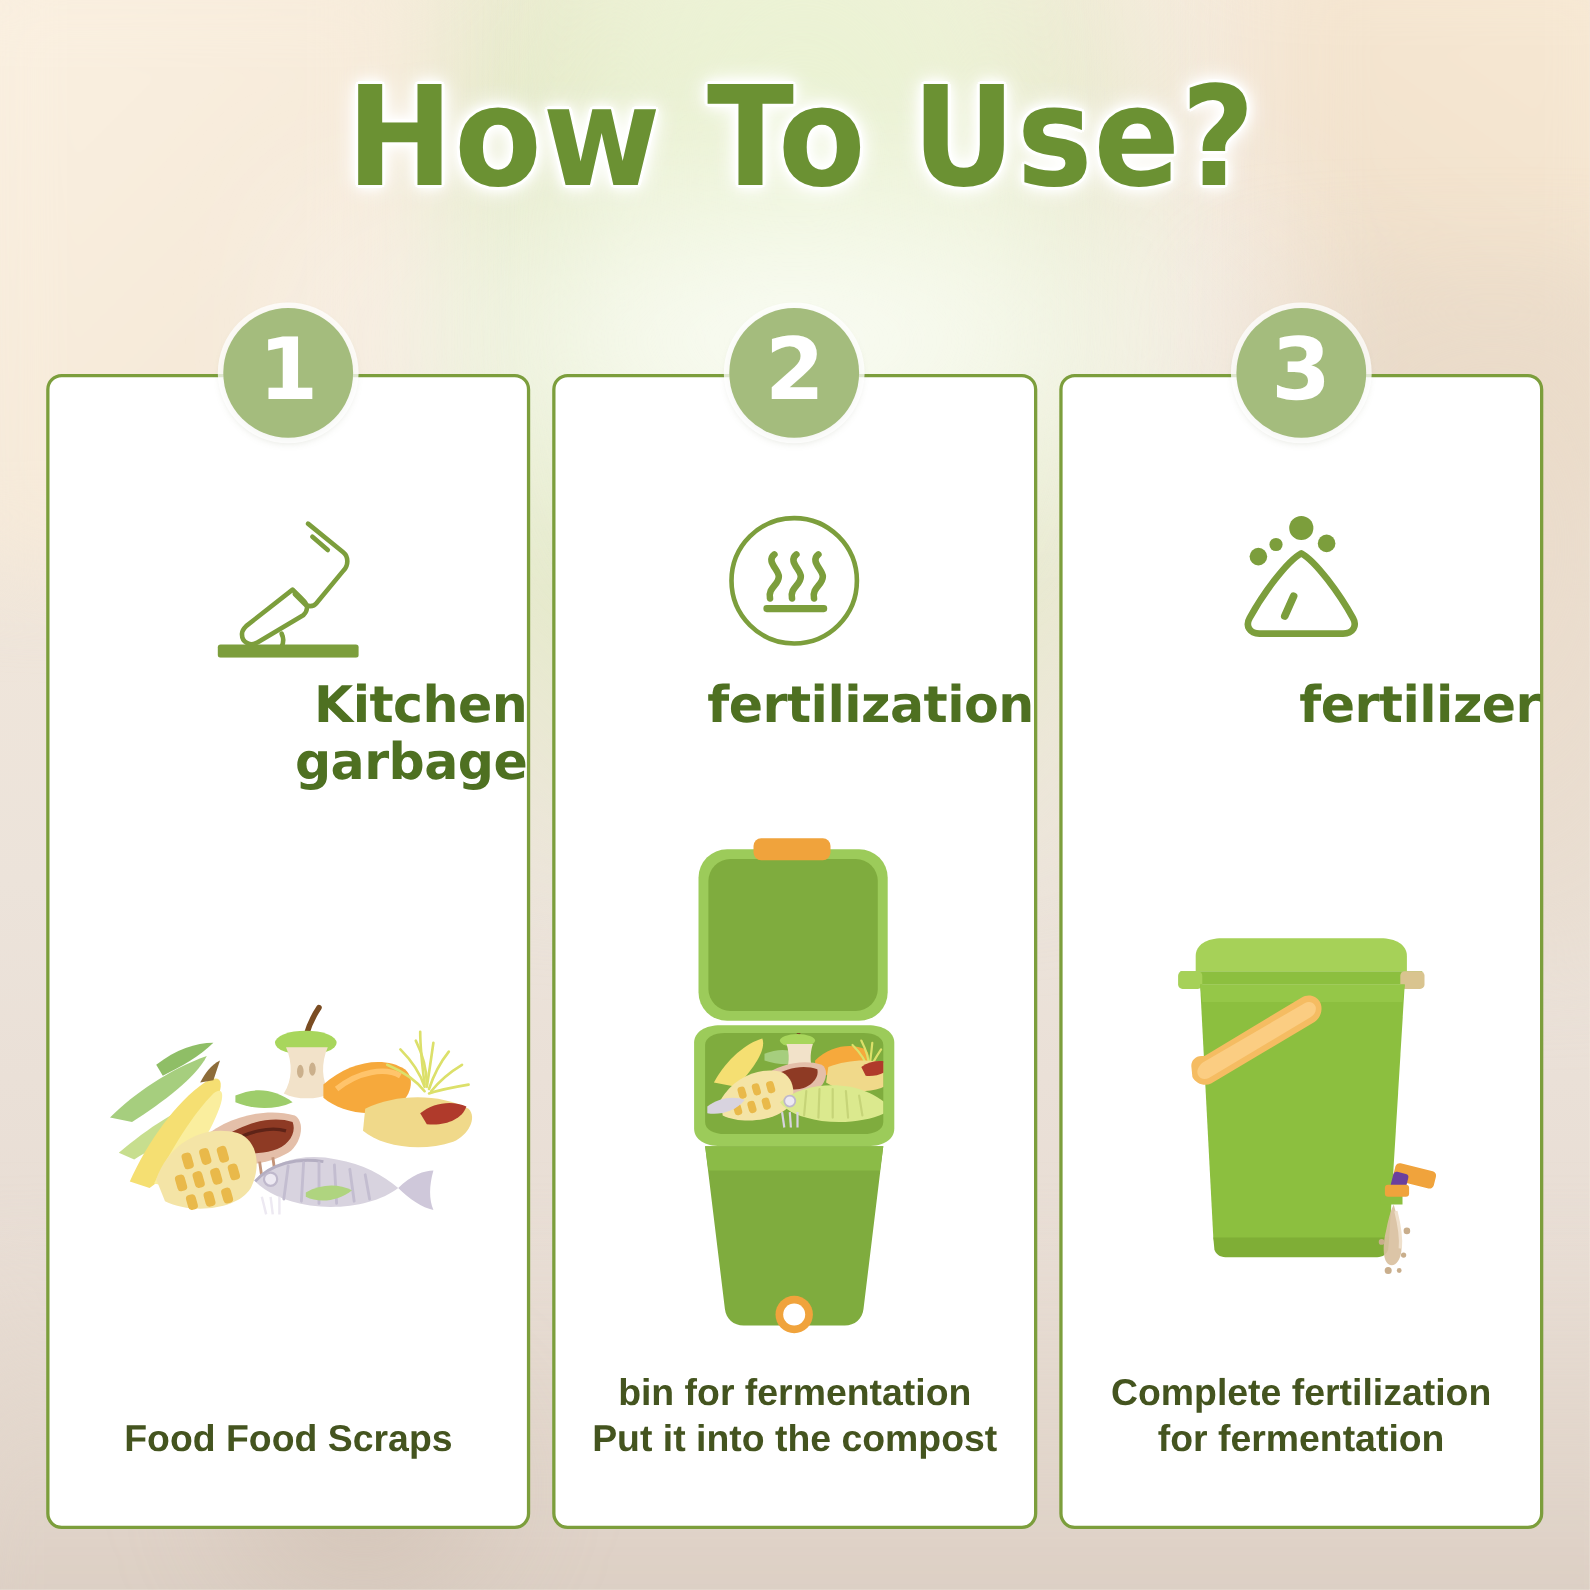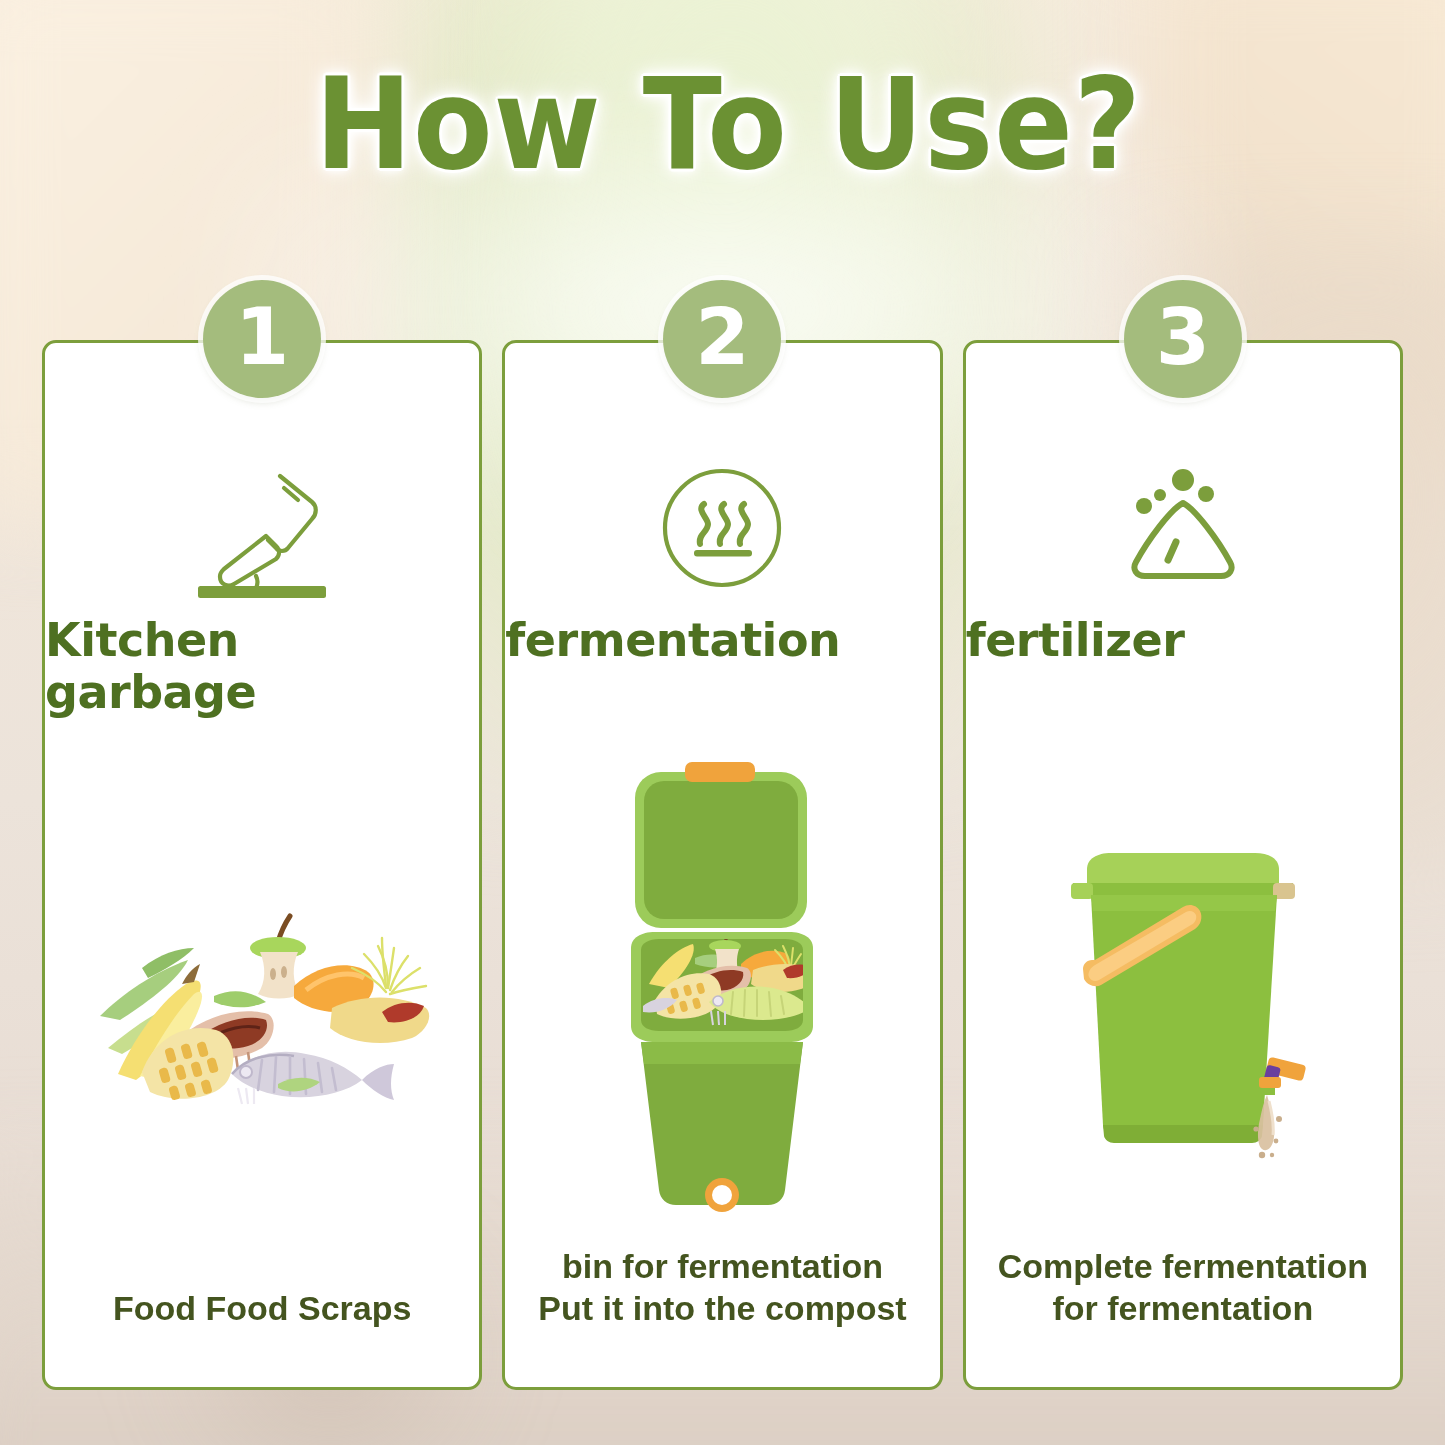--- a/index.html
+++ b/index.html
@@ -64,21 +64,21 @@
     box-shadow:0 0 0 5px rgba(255,255,255,.75), 0 3px 9px rgba(120,130,95,.33);
     display:flex; align-items:center; justify-content:center;
     color:#fff; font-size:78px; font-weight:700; line-height:1;
     font-family:"DejaVu Sans", sans-serif;
     padding-bottom:5px;
   }
   .icon-zone { position:absolute; left:0; right:0; top:110px; height:150px;
                display:flex; align-items:center; justify-content:center; }
   .heading {
     position:absolute; left:0; right:0; top:272px;
-    text-align:left;
+    text-align:right;
     font-size:46px; font-weight:700; line-height:1.12;
     color:#4E7021;
     font-family:"DejaVu Sans", sans-serif;
     letter-spacing:-.5px;
   }
   .art-zone { position:absolute; left:0; right:0; top:400px; height:520px;
               display:flex; align-items:center; justify-content:center; }
   .caption {
     position:absolute; left:10px; right:10px; bottom:58px;
     text-align:center;
@@ -235,21 +235,21 @@
         <g fill="none" stroke="#7C9E3C" stroke-width="6" stroke-linecap="round">
           <path d="M52 46 C44 52 56 60 56 66 C56 74 46 76 48 86"></path>
           <path d="M72 46 C64 52 76 60 76 66 C76 74 66 76 68 86"></path>
           <path d="M92 46 C84 52 96 60 96 66 C96 74 86 76 88 86"></path>
         </g>
         <rect x="42" y="92" width="58" height="6.5" rx="3" fill="#7C9E3C"></rect>
       </svg>
     </div>
 
     <div class="heading">
-      <div>fermentation</div>
+      <div>fertilization</div>
     </div>
 
     <div class="art-zone" style="top:360px;height:580px;">
       <svg width="250" height="470" viewBox="0 0 250 470">
 
         <g>
           <rect x="38" y="14" width="172" height="156" rx="26" fill="#9CCB5A"></rect>
           <rect x="47" y="23" width="154" height="138" rx="20" fill="#7FAC3E"></rect>
           <rect x="88" y="4" width="70" height="20" rx="7" fill="#F0A33C"></rect>
         </g>
@@ -380,18 +380,18 @@
             <circle cx="213" cy="296" r="2.6"></circle>
             <circle cx="233" cy="308" r="2.4"></circle>
             <circle cx="219" cy="322" r="3.2"></circle>
             <circle cx="229" cy="322" r="2.2"></circle>
           </g>
         </g>
       </svg>
     </div>
 
     <div class="caption">
-      <div>Complete fermentation</div>
+      <div>Complete fertilization</div>
       <div>for fermentation</div>
     </div>
   </div>
 
 </div>
 
 </body></html>

